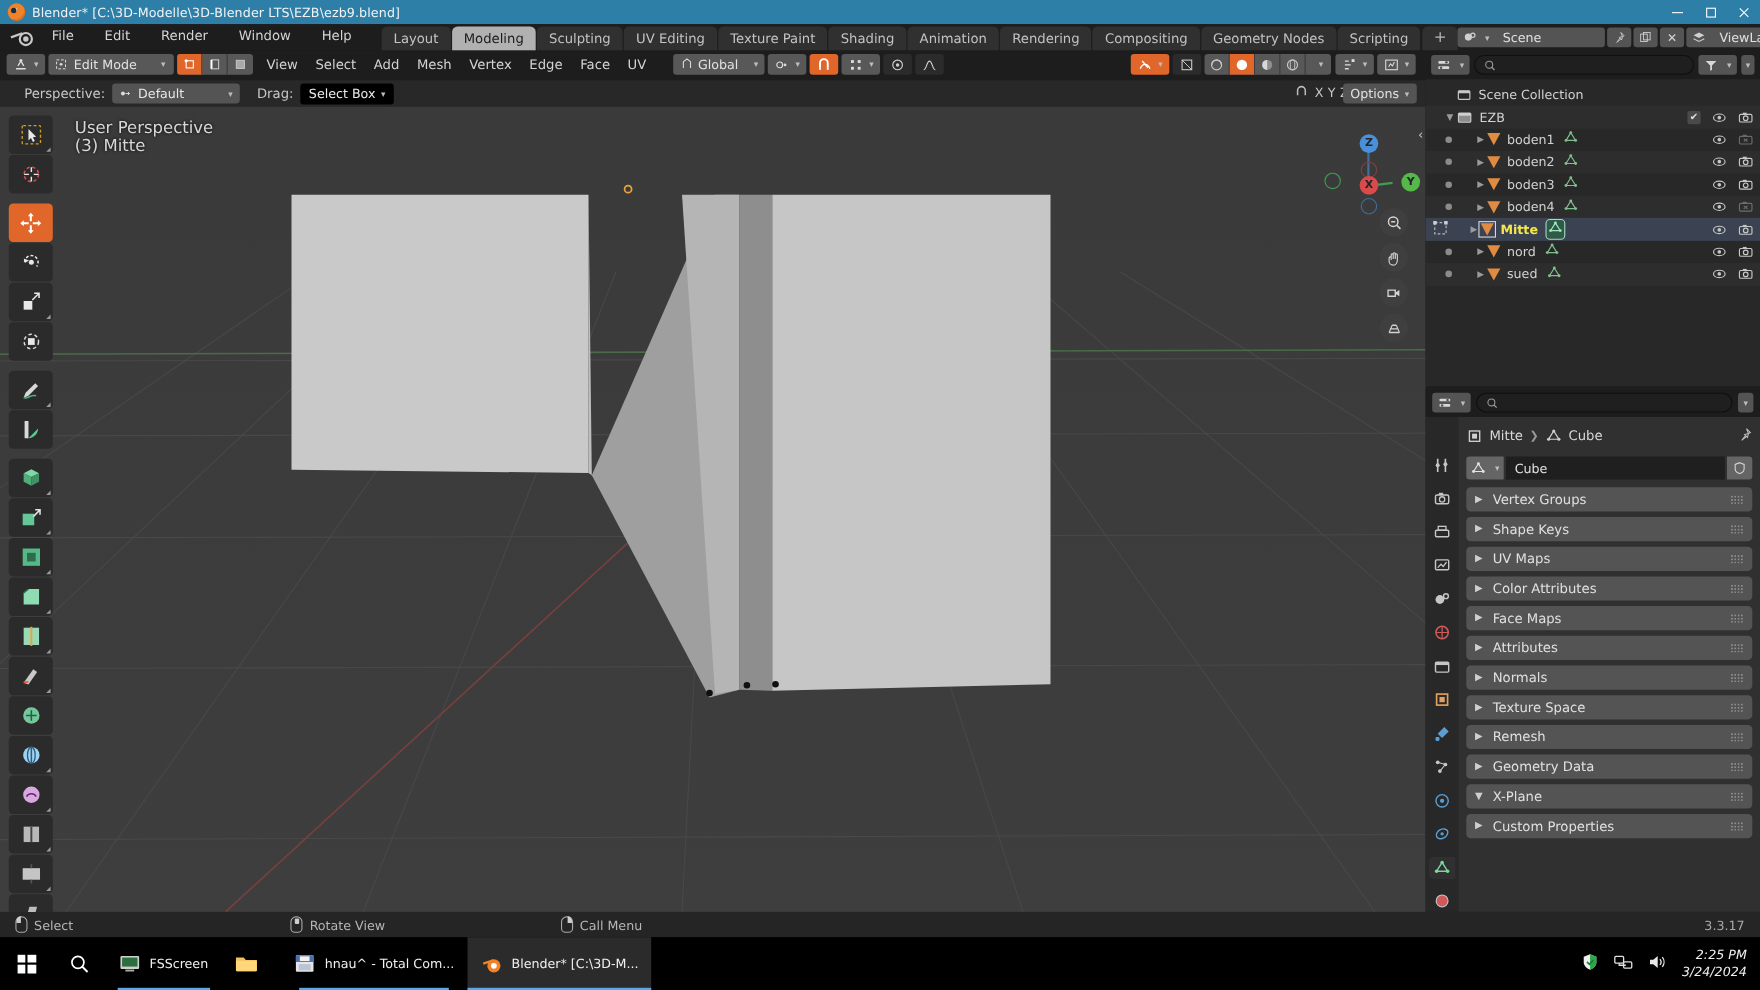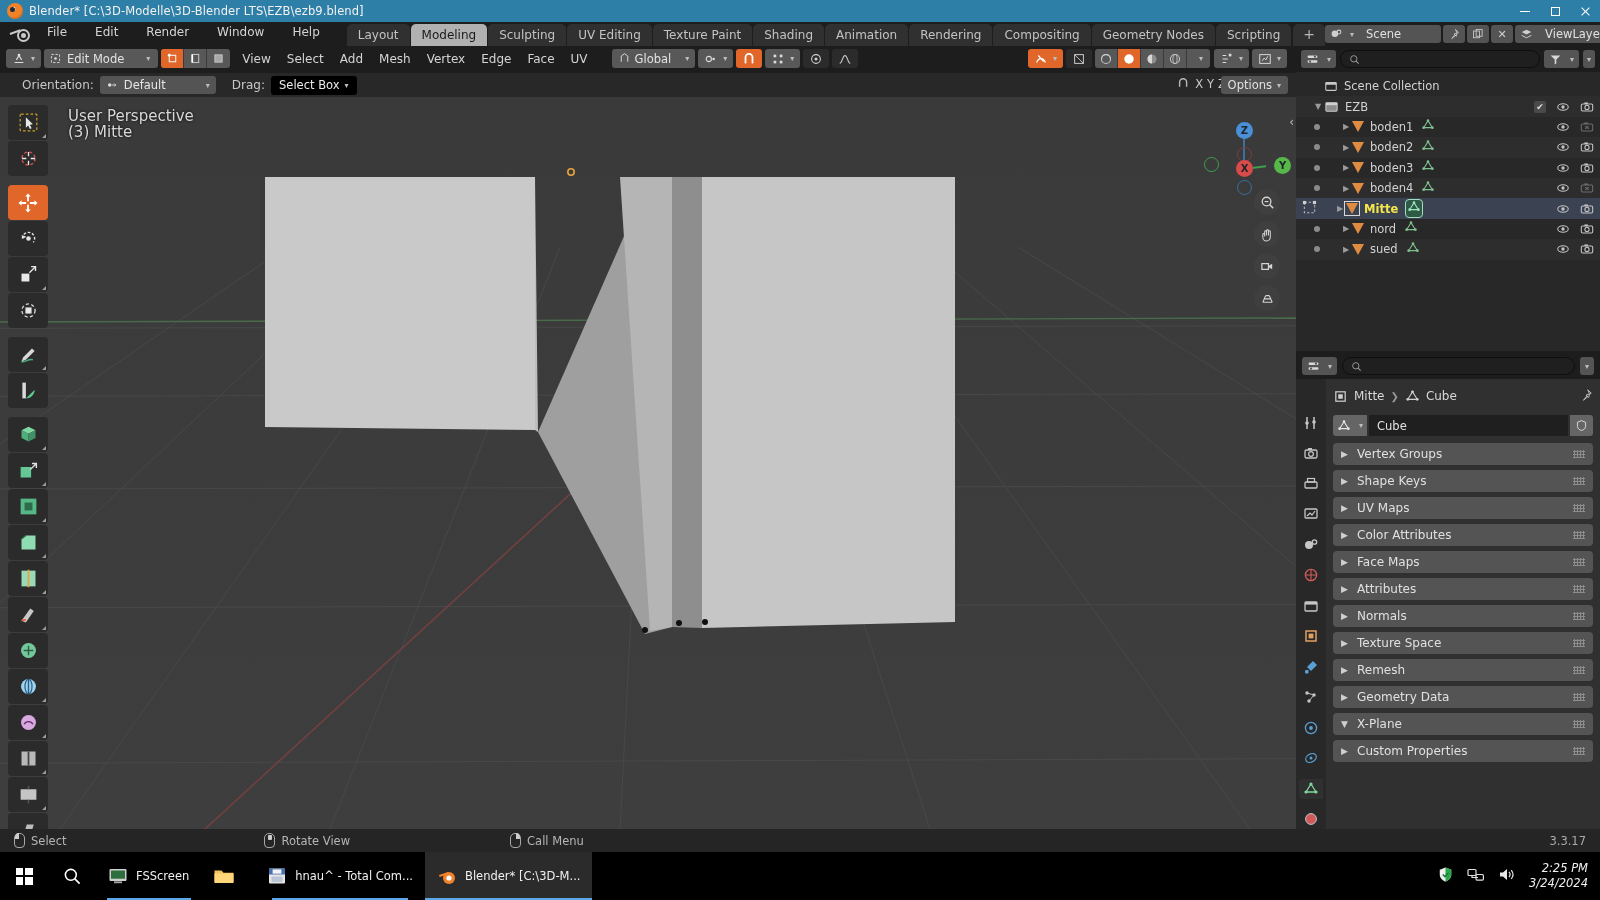--- a/index.html
+++ b/index.html
@@ -81,21 +81,21 @@
     height: 22px; line-height: 20px; padding: 0 10px; font-size: 14px; color: #b6b6b6;
     background: #303030; border-radius: 5px 5px 0 0; margin-left: 1px;
   }
 
   .scene-block { margin-left: auto; display: flex; align-items: center; height: 24px; padding-right: 4px; }
   .sc-field {
     display: flex; align-items: center; height: 18px; background: #545454;
     border-radius: 3px; margin-right: 2px; color: #e0e0e0; font-size: 11.5px;
   }
   .sc-icobox { display: flex; align-items: center; padding: 0 4px 0 5px; gap: 2px; }
-  .sc-name { padding: 0 40px 0 8px; text-align: right; }
+  .sc-name { padding: 0 58px 0 8px; text-align: right; }
   .sc-btn {
     width: 22px; height: 18px; background: #545454; border-radius: 3px; margin-right: 2px;
     display: flex; align-items: center; justify-content: center; color: #d0d0d0; font-size: 11px;
   }
   .viewlayer-name { padding: 0 56px 0 8px; }
 
   
   .vp-header {
     position: absolute; top: 46px; left: 0; width: 1296px; height: 25px;
     background: #1d1d1d; display: flex; align-items: center; padding-left: 6px; gap: 0;
@@ -555,21 +555,21 @@
             <rect x="2" y="3" width="12" height="10" fill="none" stroke="#dcdcdc" stroke-width="1.1"></rect>
             <path d="M5 10l2-3 2 2 2-4" fill="none" stroke="#dcdcdc" stroke-width="1.1"></path>
           </svg>
         <span class="chev">▾</span>
       </div>
     </div>
   </div>
 
   <div class="tool-settings">
     <div style="width:22px"></div>
-    <span class="ts-label">Orientation:</span>
+    <span class="ts-label">Perspective:</span>
     <div class="ts-field">
       <svg width="12" height="12" viewBox="0 0 16 16">
           <circle cx="5" cy="8" r="2.4" fill="#dcdcdc"></circle>
           <path d="M8 8h5M11 6l2 2-2 2" fill="none" stroke="#dcdcdc" stroke-width="1.2"></path>
         </svg>
       <span>Default</span>
       <span class="chev" style="margin-left:34px">▾</span>
     </div>
     <span class="ts-label" style="margin-left:16px">Drag:</span>
     <div class="ts-btn">

